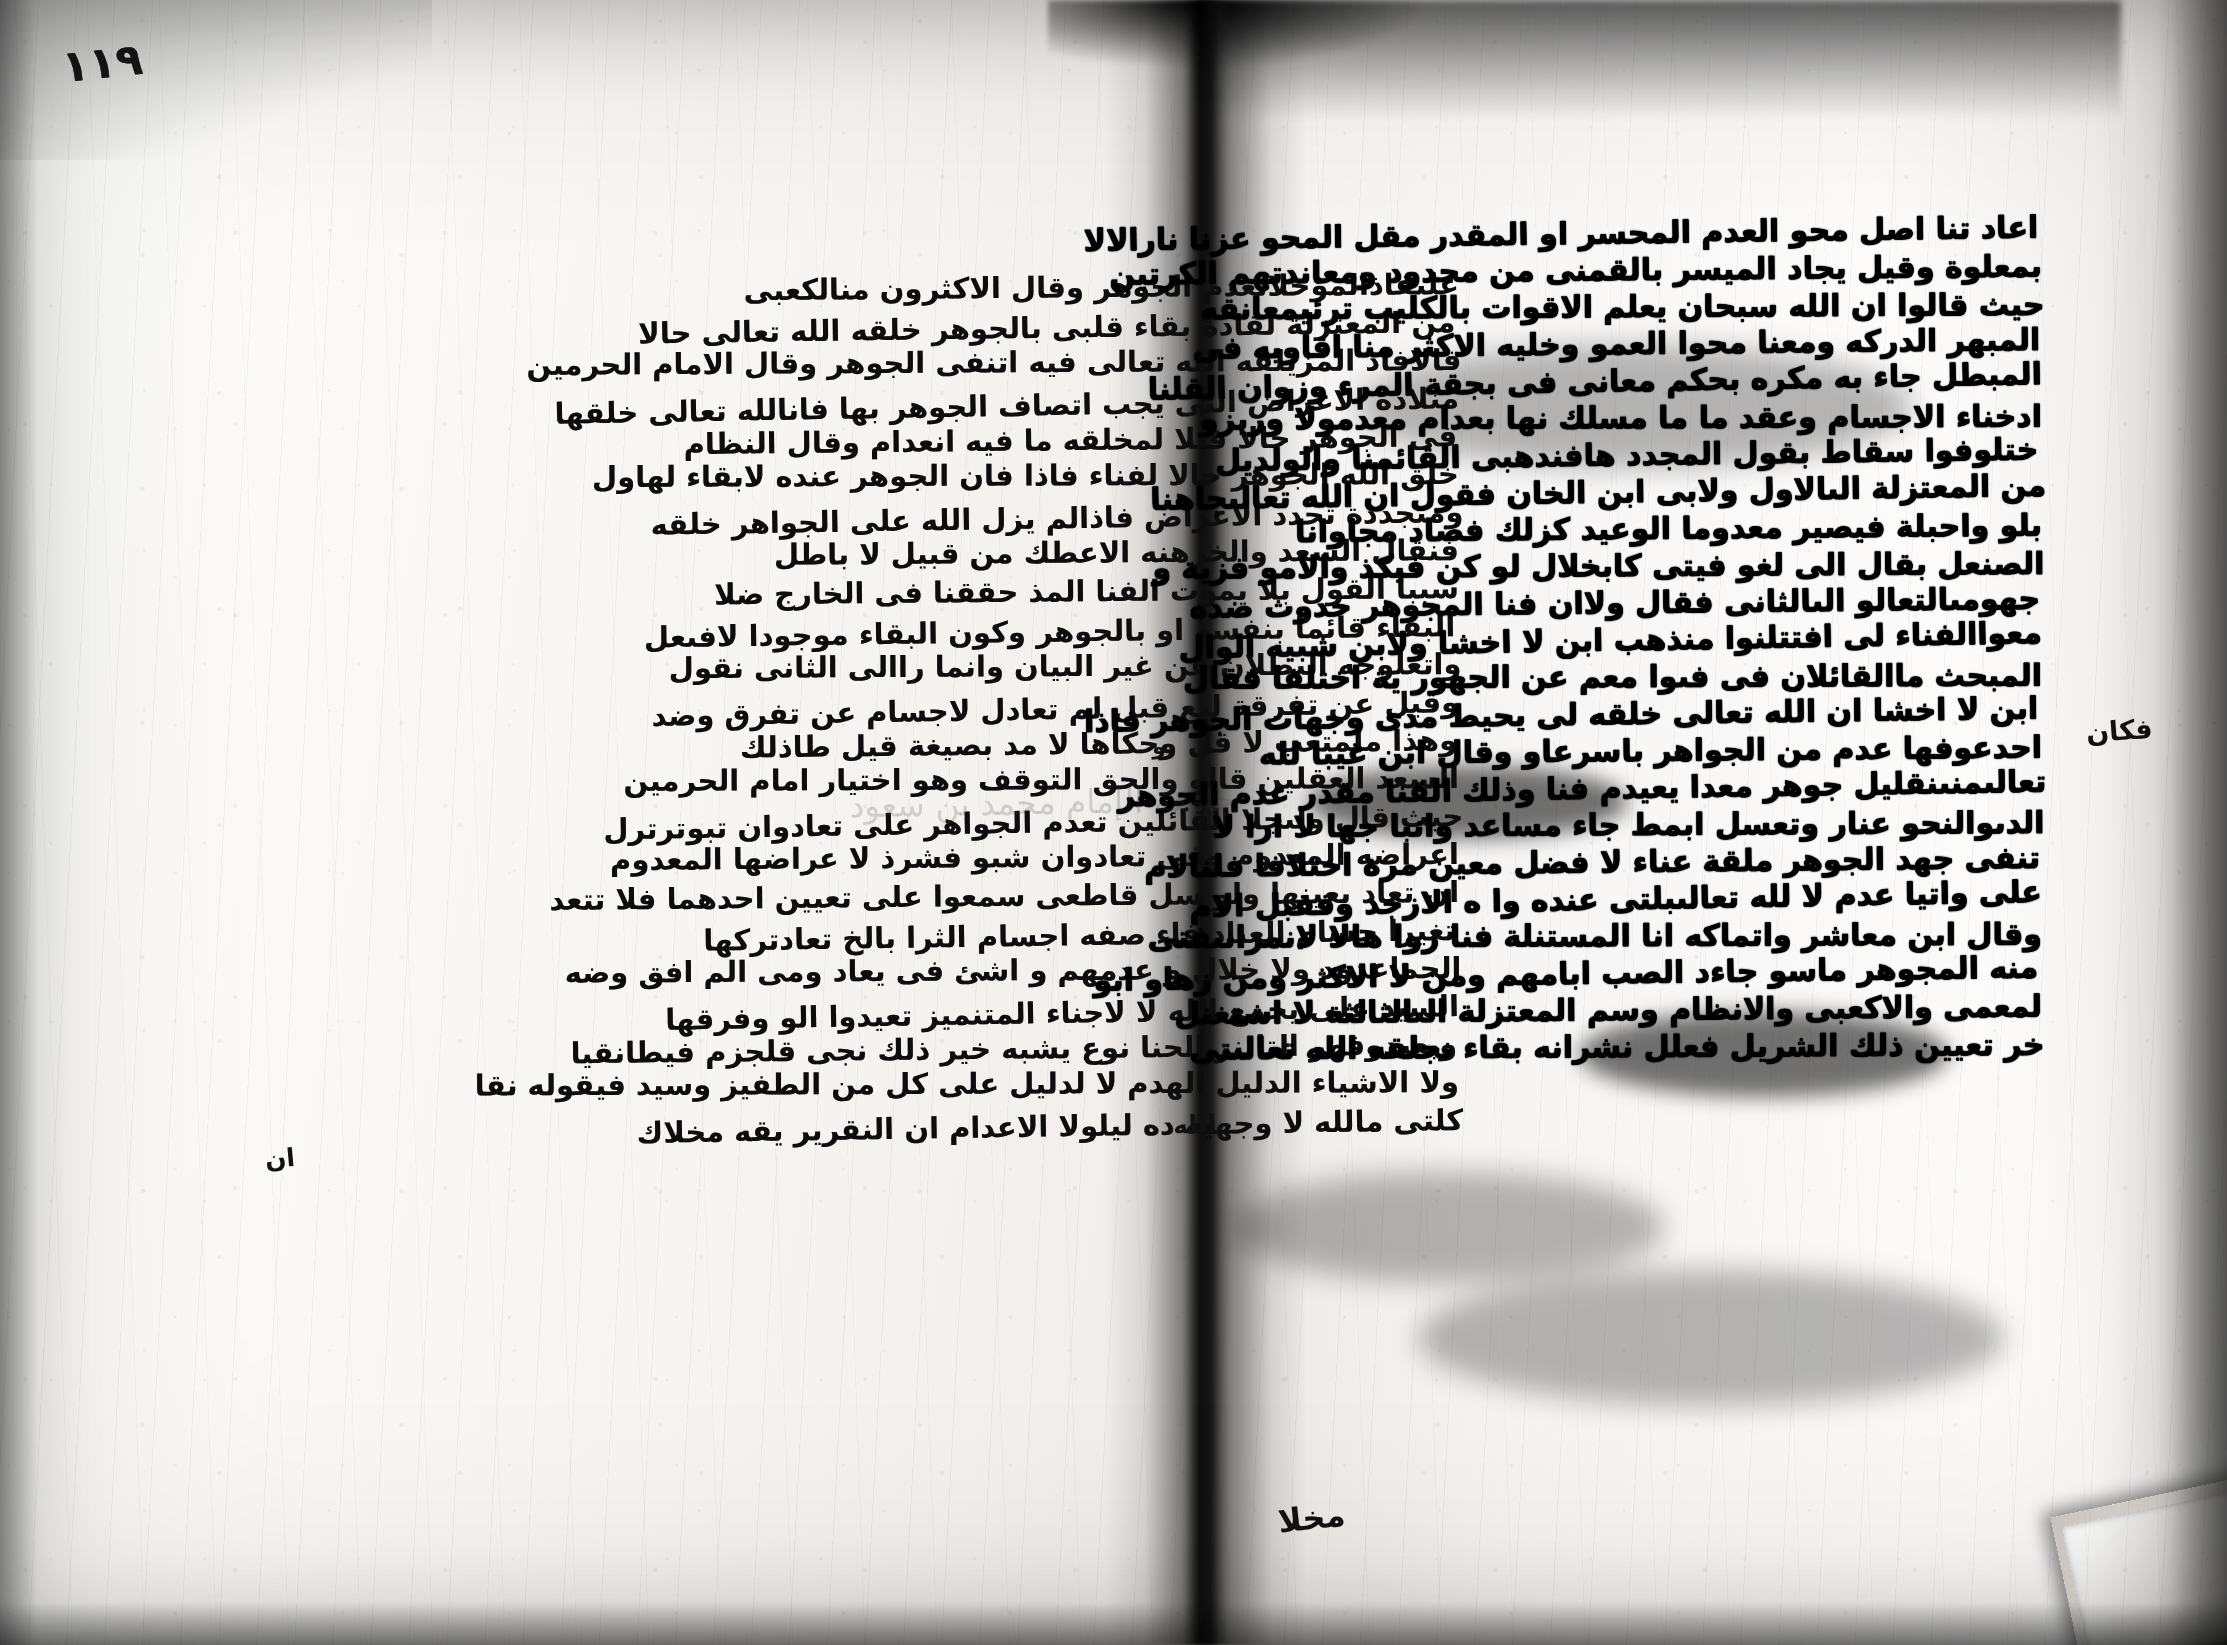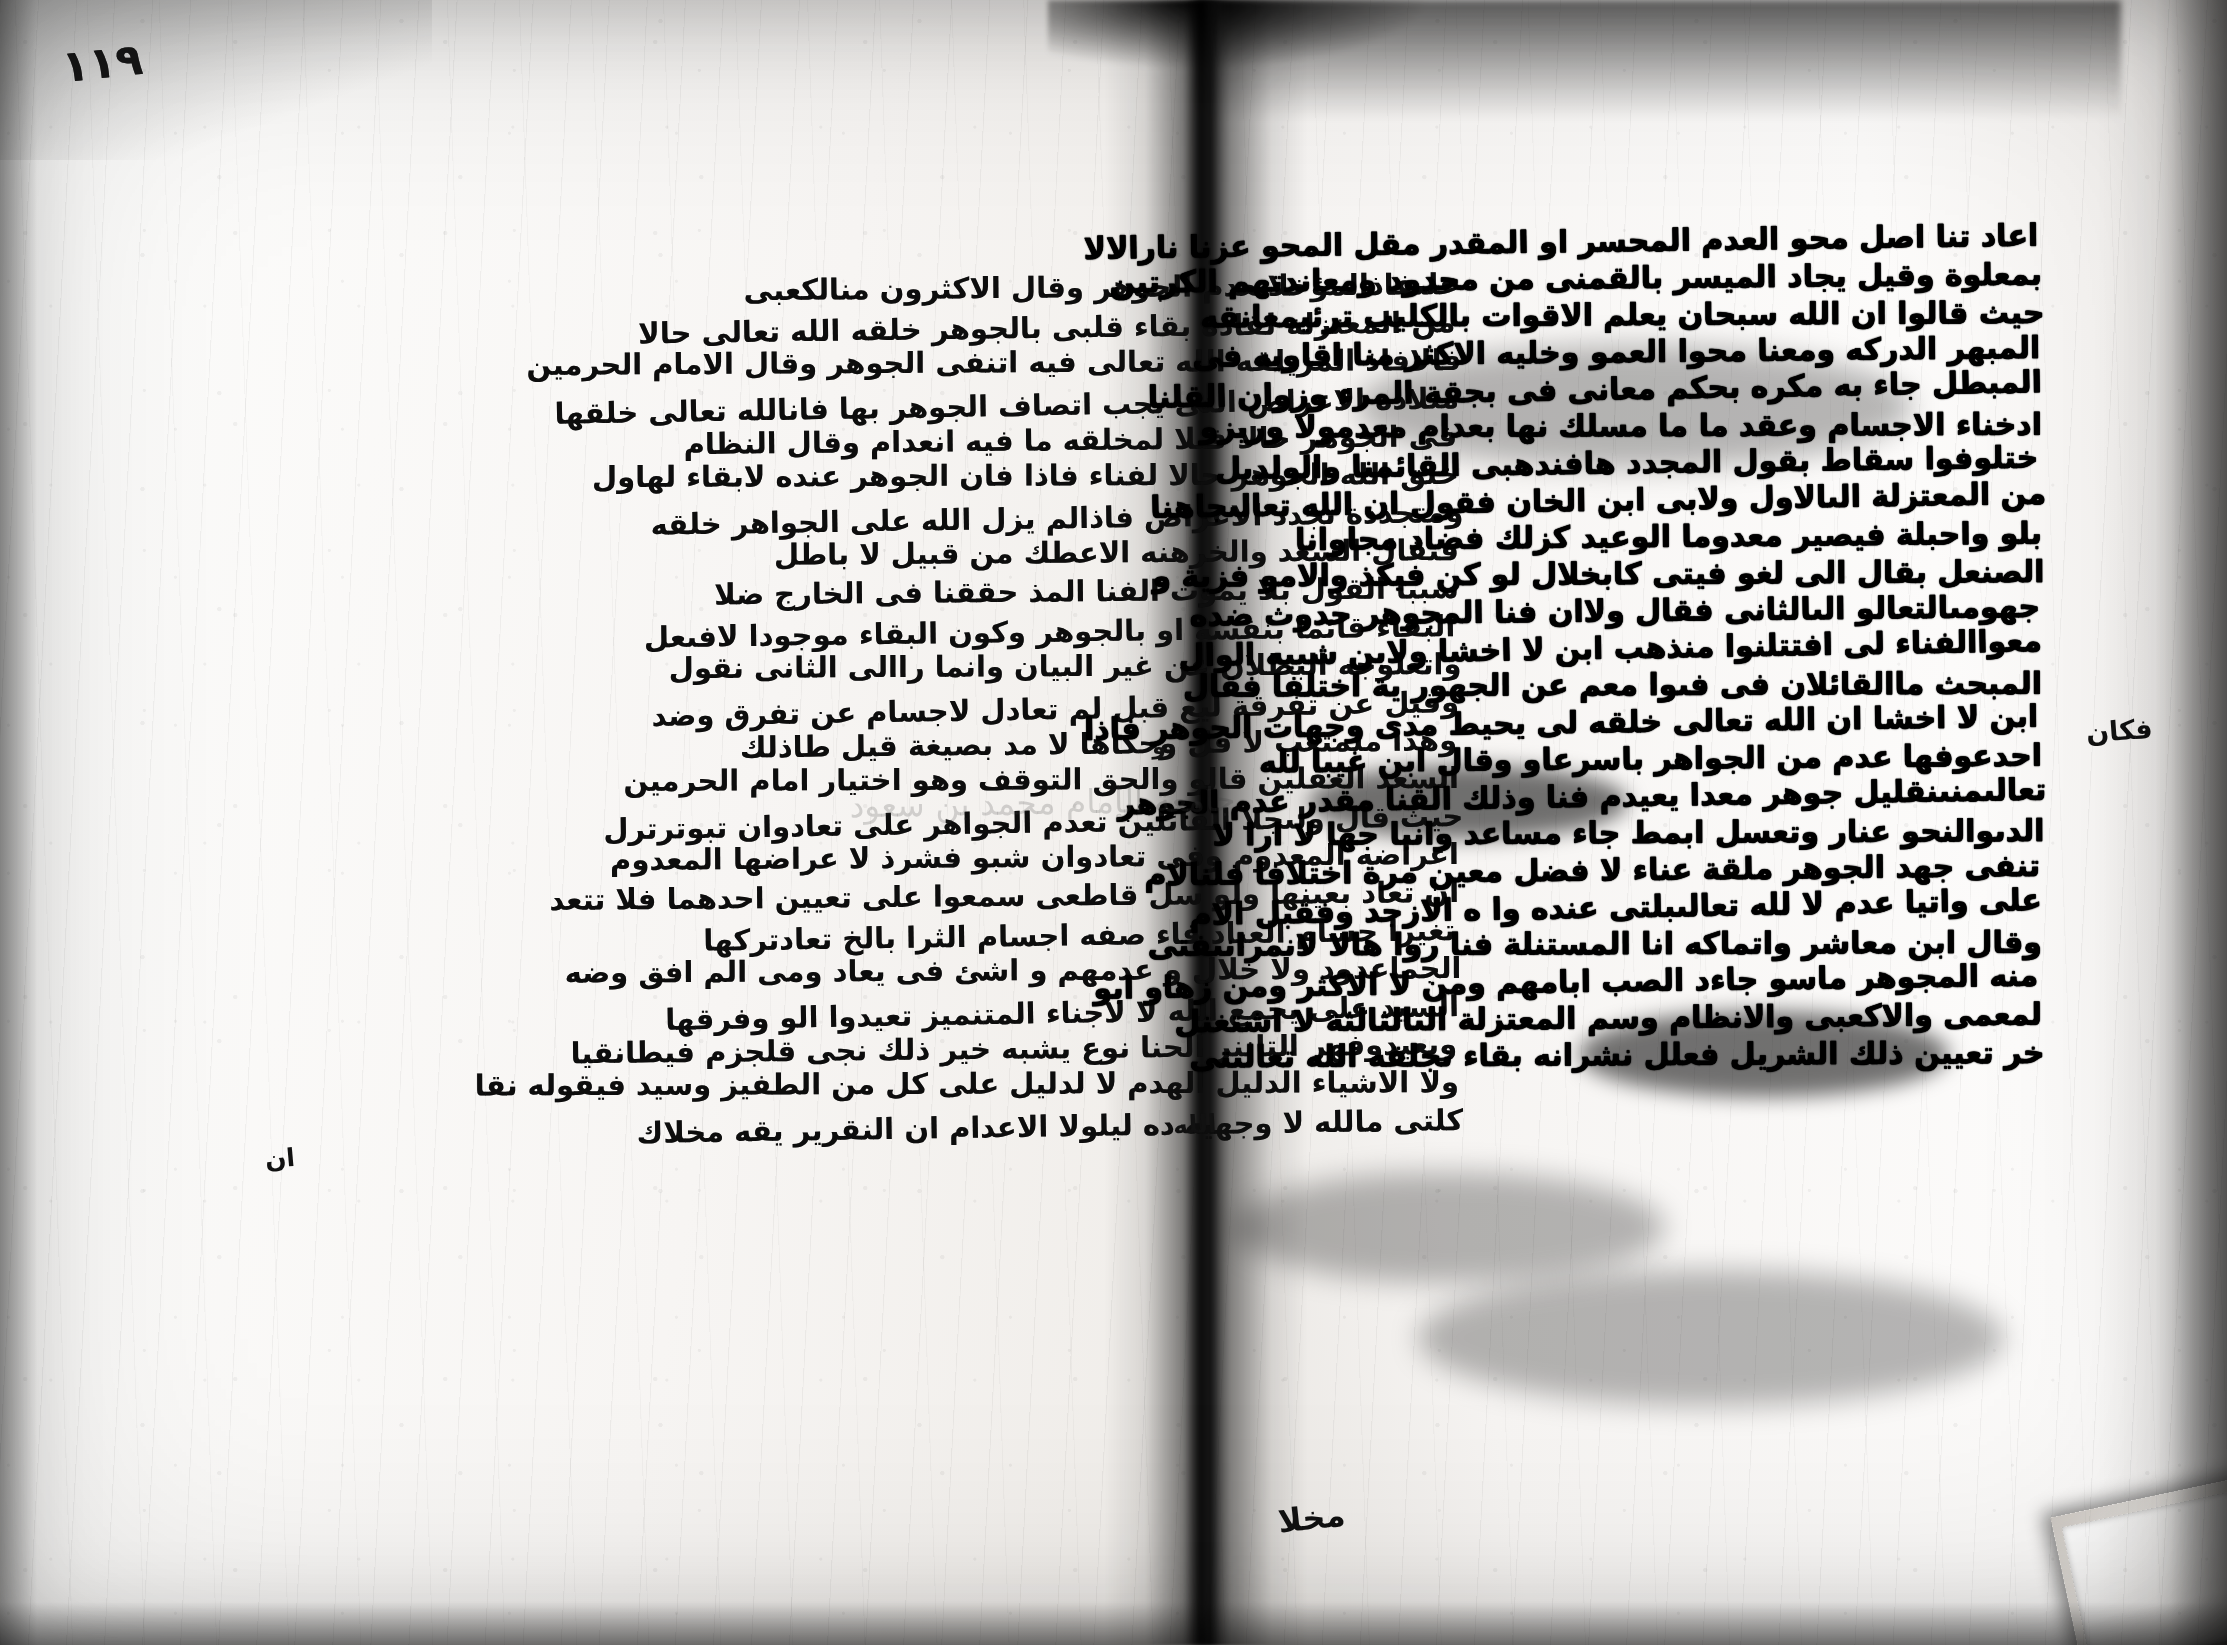--- a/index.html
+++ b/index.html
@@ -173,21 +173,21 @@
     font-size: 29px;
     line-height: 38px;
     letter-spacing: -0.6px;
     transform-origin: right center;
     text-shadow: 0 0 0.6px rgba(0,0,0,0.45);
   }
 
   
   #text-right {
     right: 185px;
-    top: 222px;
+    top: 214px;
     width: 802px;
   }
   #text-right .line {
     font-size: 30px;
     line-height: 37px;
     letter-spacing: -0.9px;
     color: #000;
     text-shadow:
       0 0 1.2px rgba(0,0,0,0.95),
       0 0.6px 1.2px rgba(0,0,0,0.8),

